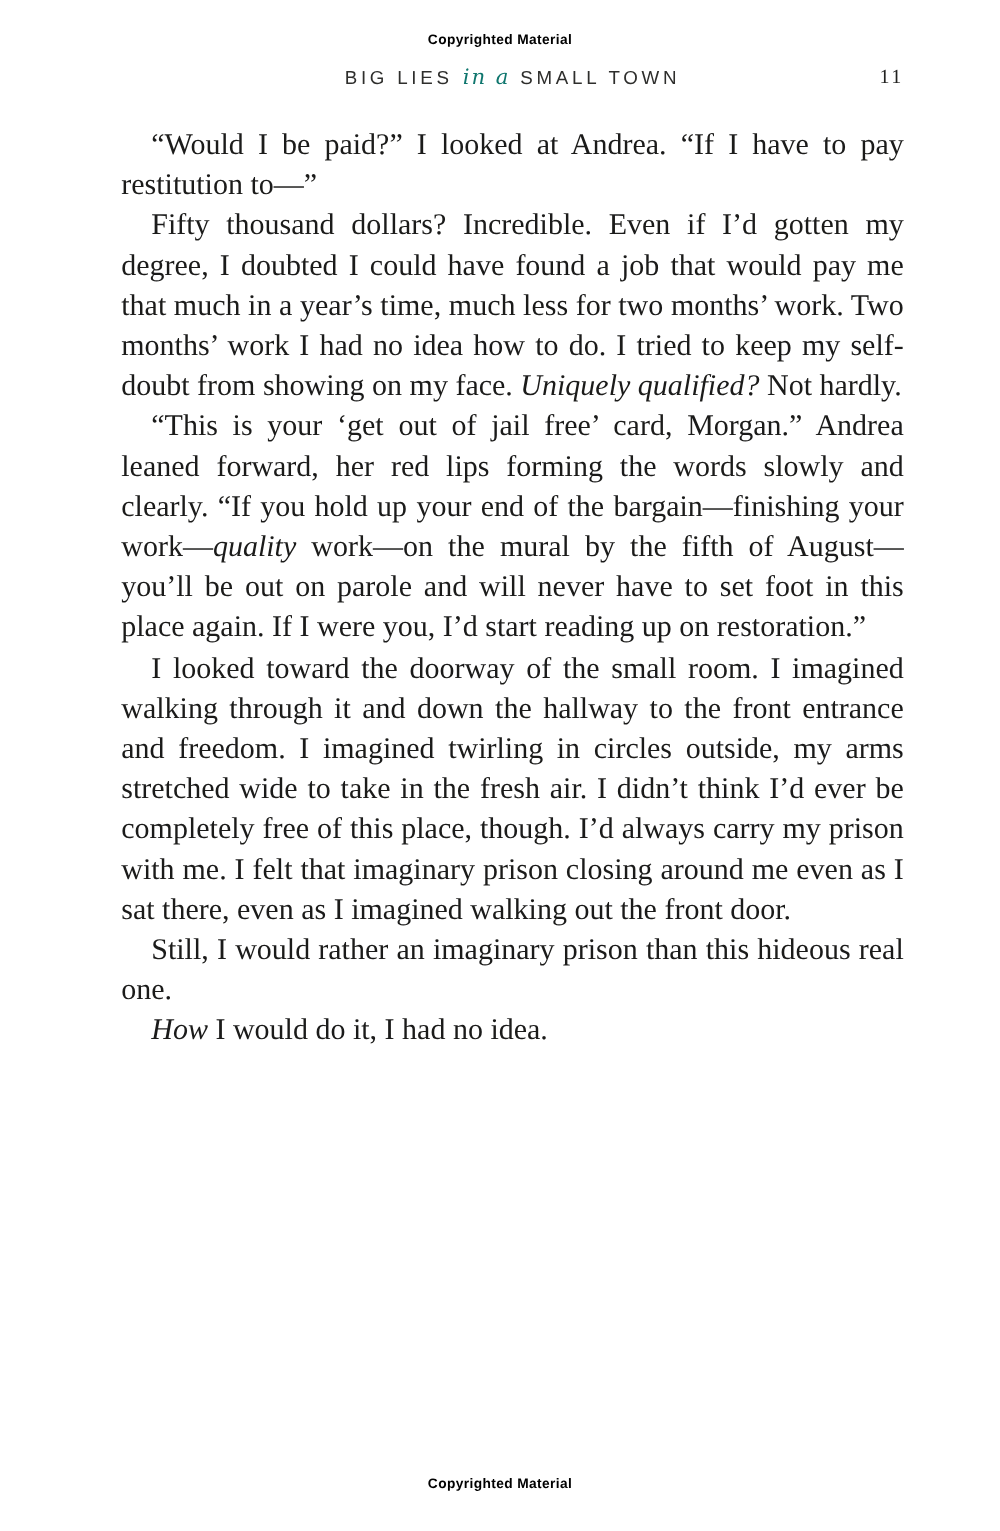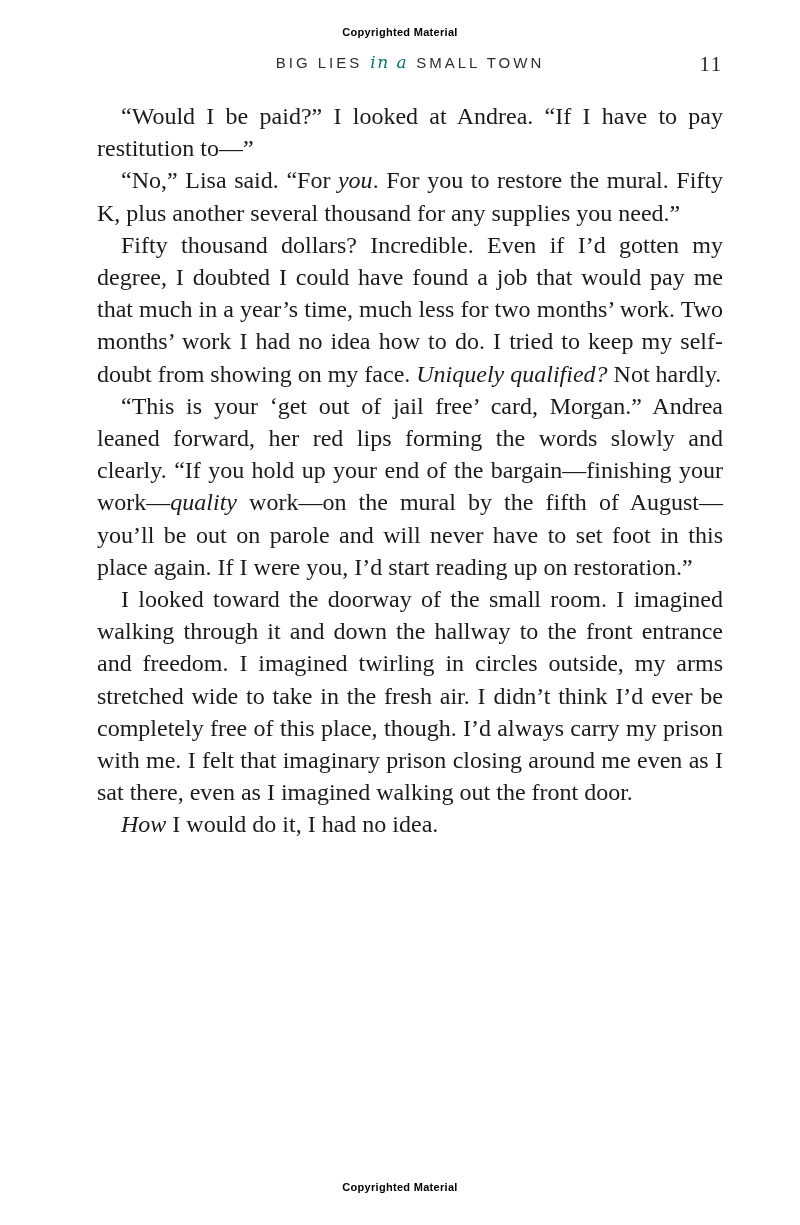--- a/index.html
+++ b/index.html
@@ -51,21 +51,21 @@
     font-size: 17px;
     letter-spacing: 1.5px;
     margin: 0 8px;
     color: #0f766e;
   }
   .page-number {
     position: absolute;
     right: 0;
     top: 1px;
     font-family: "Liberation Serif", serif;
-    font-size: 20px;
+    font-size: 16px;
     letter-spacing: 2px;
     color: #222220;
   }
 
   .body-text {
     position: absolute;
     top: 100px;
     left: 97px;
     width: 626px;
     font-size: 24px;
@@ -91,22 +91,22 @@
 
   <div class="running-header">
     <div class="book-title">
       <span class="title-caps">BIG LIES</span><span class="title-italic">in a</span><span class="title-caps">SMALL TOWN</span>
     </div>
     <div class="page-number">11</div>
   </div>
 
   <div class="body-text">
       <p><span>“Would I be paid?” I looked at Andrea. “If I have to pay restitution to—”</span></p>
-      <p><span>“No,” Lisa said. “For </span><em>you</em><span>. For you to restore the mural. Fifty K, plus another several thousand for any supplies you need.”</span></p>
       <p><span>Fifty thousand dollars? Incredible. Even if I’d gotten my degree, I doubted I could have found a job that would pay me that much in a year’s time, much less for two months’ work. Two months’ work I had no idea how to do. I tried to keep my self-doubt from showing on my face. </span><em>Uniquely qualified?</em><span> Not hardly.</span></p>
       <p><span>“This is your ‘get out of jail free’ card, Morgan.” Andrea leaned forward, her red lips forming the words slowly and clearly. “If you hold up your end of the bargain—finishing your work—</span><em>quality</em><span> work—on the mural by the fifth of August—you’ll be out on parole and will never have to set foot in this place again. If I were you, I’d start reading up on restoration.”</span></p>
       <p><span>I looked toward the doorway of the small room. I imagined walking through it and down the hallway to the front entrance and freedom. I imagined twirling in circles outside, my arms stretched wide to take in the fresh air. I didn’t think I’d ever be completely free of this place, though. I’d always carry my prison with me. I felt that imaginary prison closing around me even as I sat there, even as I imagined walking out the front door.</span></p>
+      <p><span>Still, I would rather an imaginary prison than this hideous real one.</span></p>
       <p><em>How</em><span> I would do it, I had no idea.</span></p>
     </div>
 
   <div class="copyright-notice copyright-bottom">Copyrighted Material</div>
 
 </div>
 
 </body></html>

